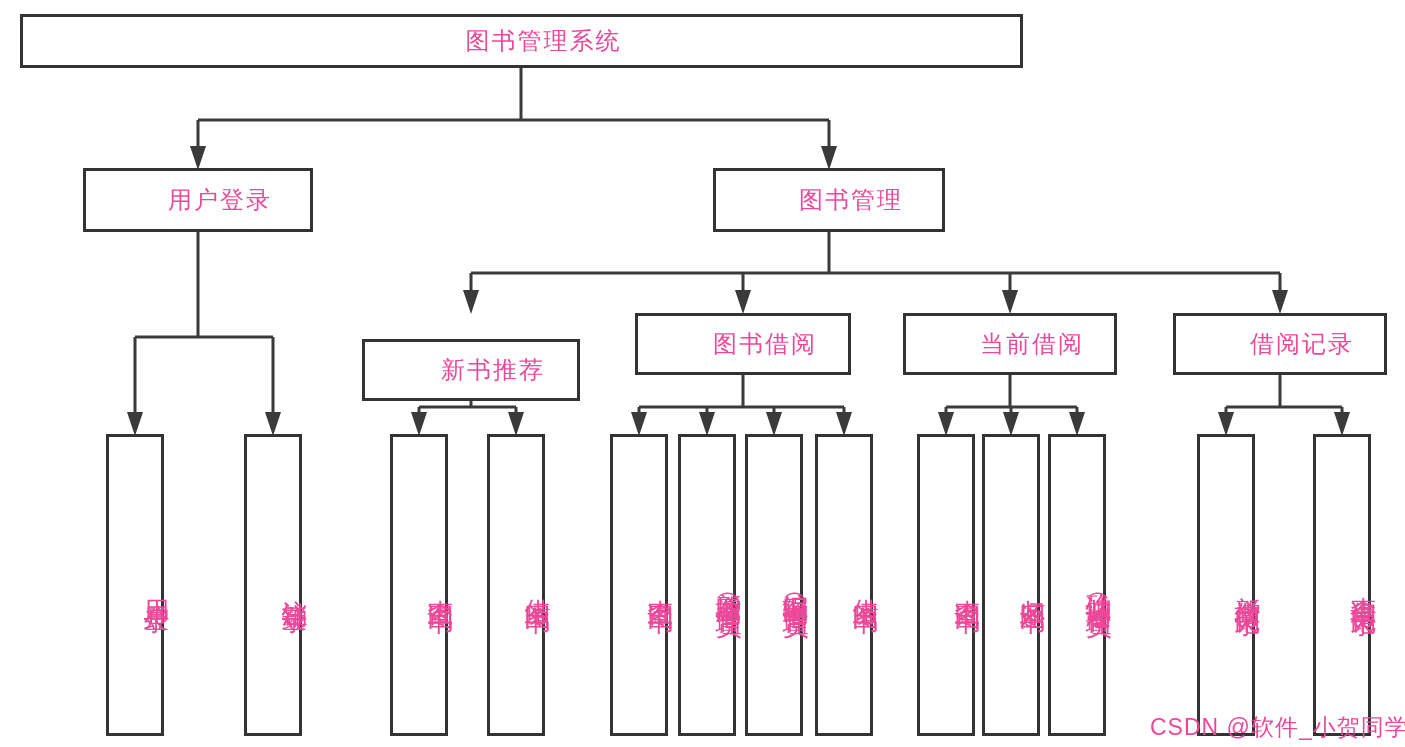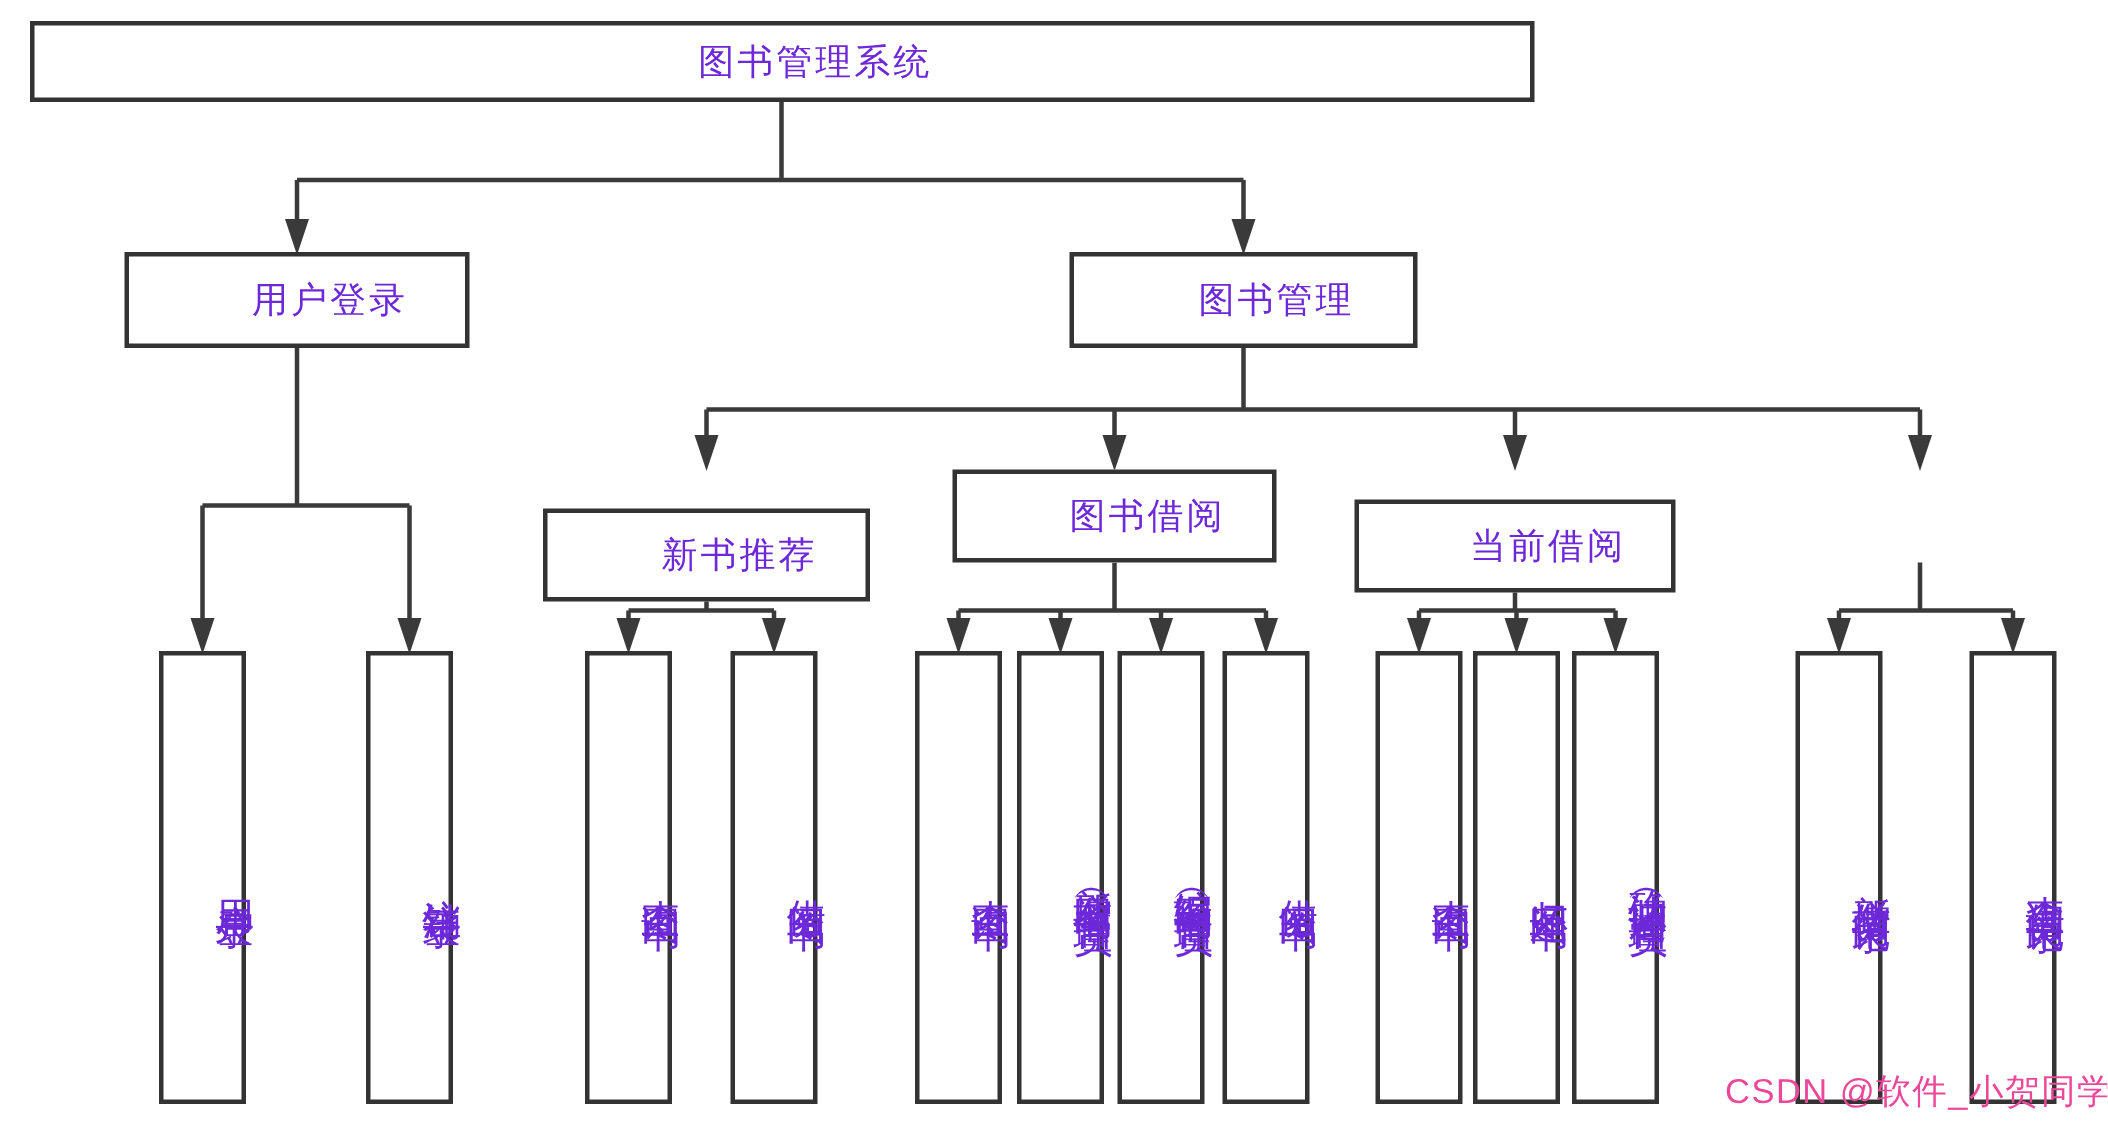--- a/index.html
+++ b/index.html
@@ -10,21 +10,21 @@
     font-family:"Liberation Sans","DejaVu Sans",sans-serif;
     overflow:hidden;
   }
   #connectors{position:absolute;left:0;top:0;width:1405px;height:747px;}
   .node{
     position:absolute;
     box-sizing:border-box;
     border:3px solid #333333;
     background:#ffffff;
     display:flex;align-items:center;justify-content:center;
-    color:#6d28d9;
+    color:#ec4899;
     font-size:24px;
     letter-spacing:2px;
     text-align:center;
     z-index:2;
     padding-left:44px;
   }
   .leaf{
     top:434px;width:58px;height:302px;
     font-size:26px;
   }
@@ -34,21 +34,21 @@
     line-height:1;
     letter-spacing:3px;
     white-space:nowrap;
   }
   
   .n-root{left:20px;top:14px;width:1003px;height:54px;}
   .n-l2a{left:83px;top:168px;width:230px;height:64px;}
   .n-l2b{left:713px;top:168px;width:232px;height:64px;text-align:right;}
   .n-l3a{left:362px;top:313px;width:218px;height:62px;margin-top:26px;}
   .n-l3b{left:635px;top:313px;width:216px;height:62px;}
-  .n-l3c{left:903px;top:313px;width:214px;height:62px;margin-top:20px;}
+  .n-l3c{left:903px;top:313px;width:214px;height:62px;}
   .n-l3d{left:1173px;top:313px;width:214px;height:62px;}
   .lf1{left:106px;}  .lf2{left:244px;}
   .lf3{left:390px;}  .lf4{left:487px;}
   .lf5{left:610px;}  .lf6{left:678px;}
   .lf7{left:745px;}  .lf8{left:815px;}
   .lf9{left:917px;}  .lf10{left:982px;} .lf11{left:1048px;}
   .lf12{left:1197px;}.lf13{left:1313px;}
   #watermark{
     position:absolute;left:1150px;top:712px;width:255px;
     color:#ec4899;font-size:23px;letter-spacing:1px;
@@ -106,20 +106,23 @@
 
   <div class="node n-l3a">
     <span>新书推荐</span>
   </div>
   <div class="node n-l3b">
     <span>图书借阅</span>
   </div>
   <div class="node n-l3c">
     <span>当前借阅</span>
   </div>
+  <div class="node n-l3d">
+    <span>借阅记录</span>
+  </div>
 
   <div class="node leaf lf1">
     <span class="vtext">用户登录</span>
   </div>
   <div class="node leaf lf2">
     <span class="vtext">注销登录</span>
   </div>
 
   <div class="node leaf lf3">
     <span class="vtext">查询图书</span>

